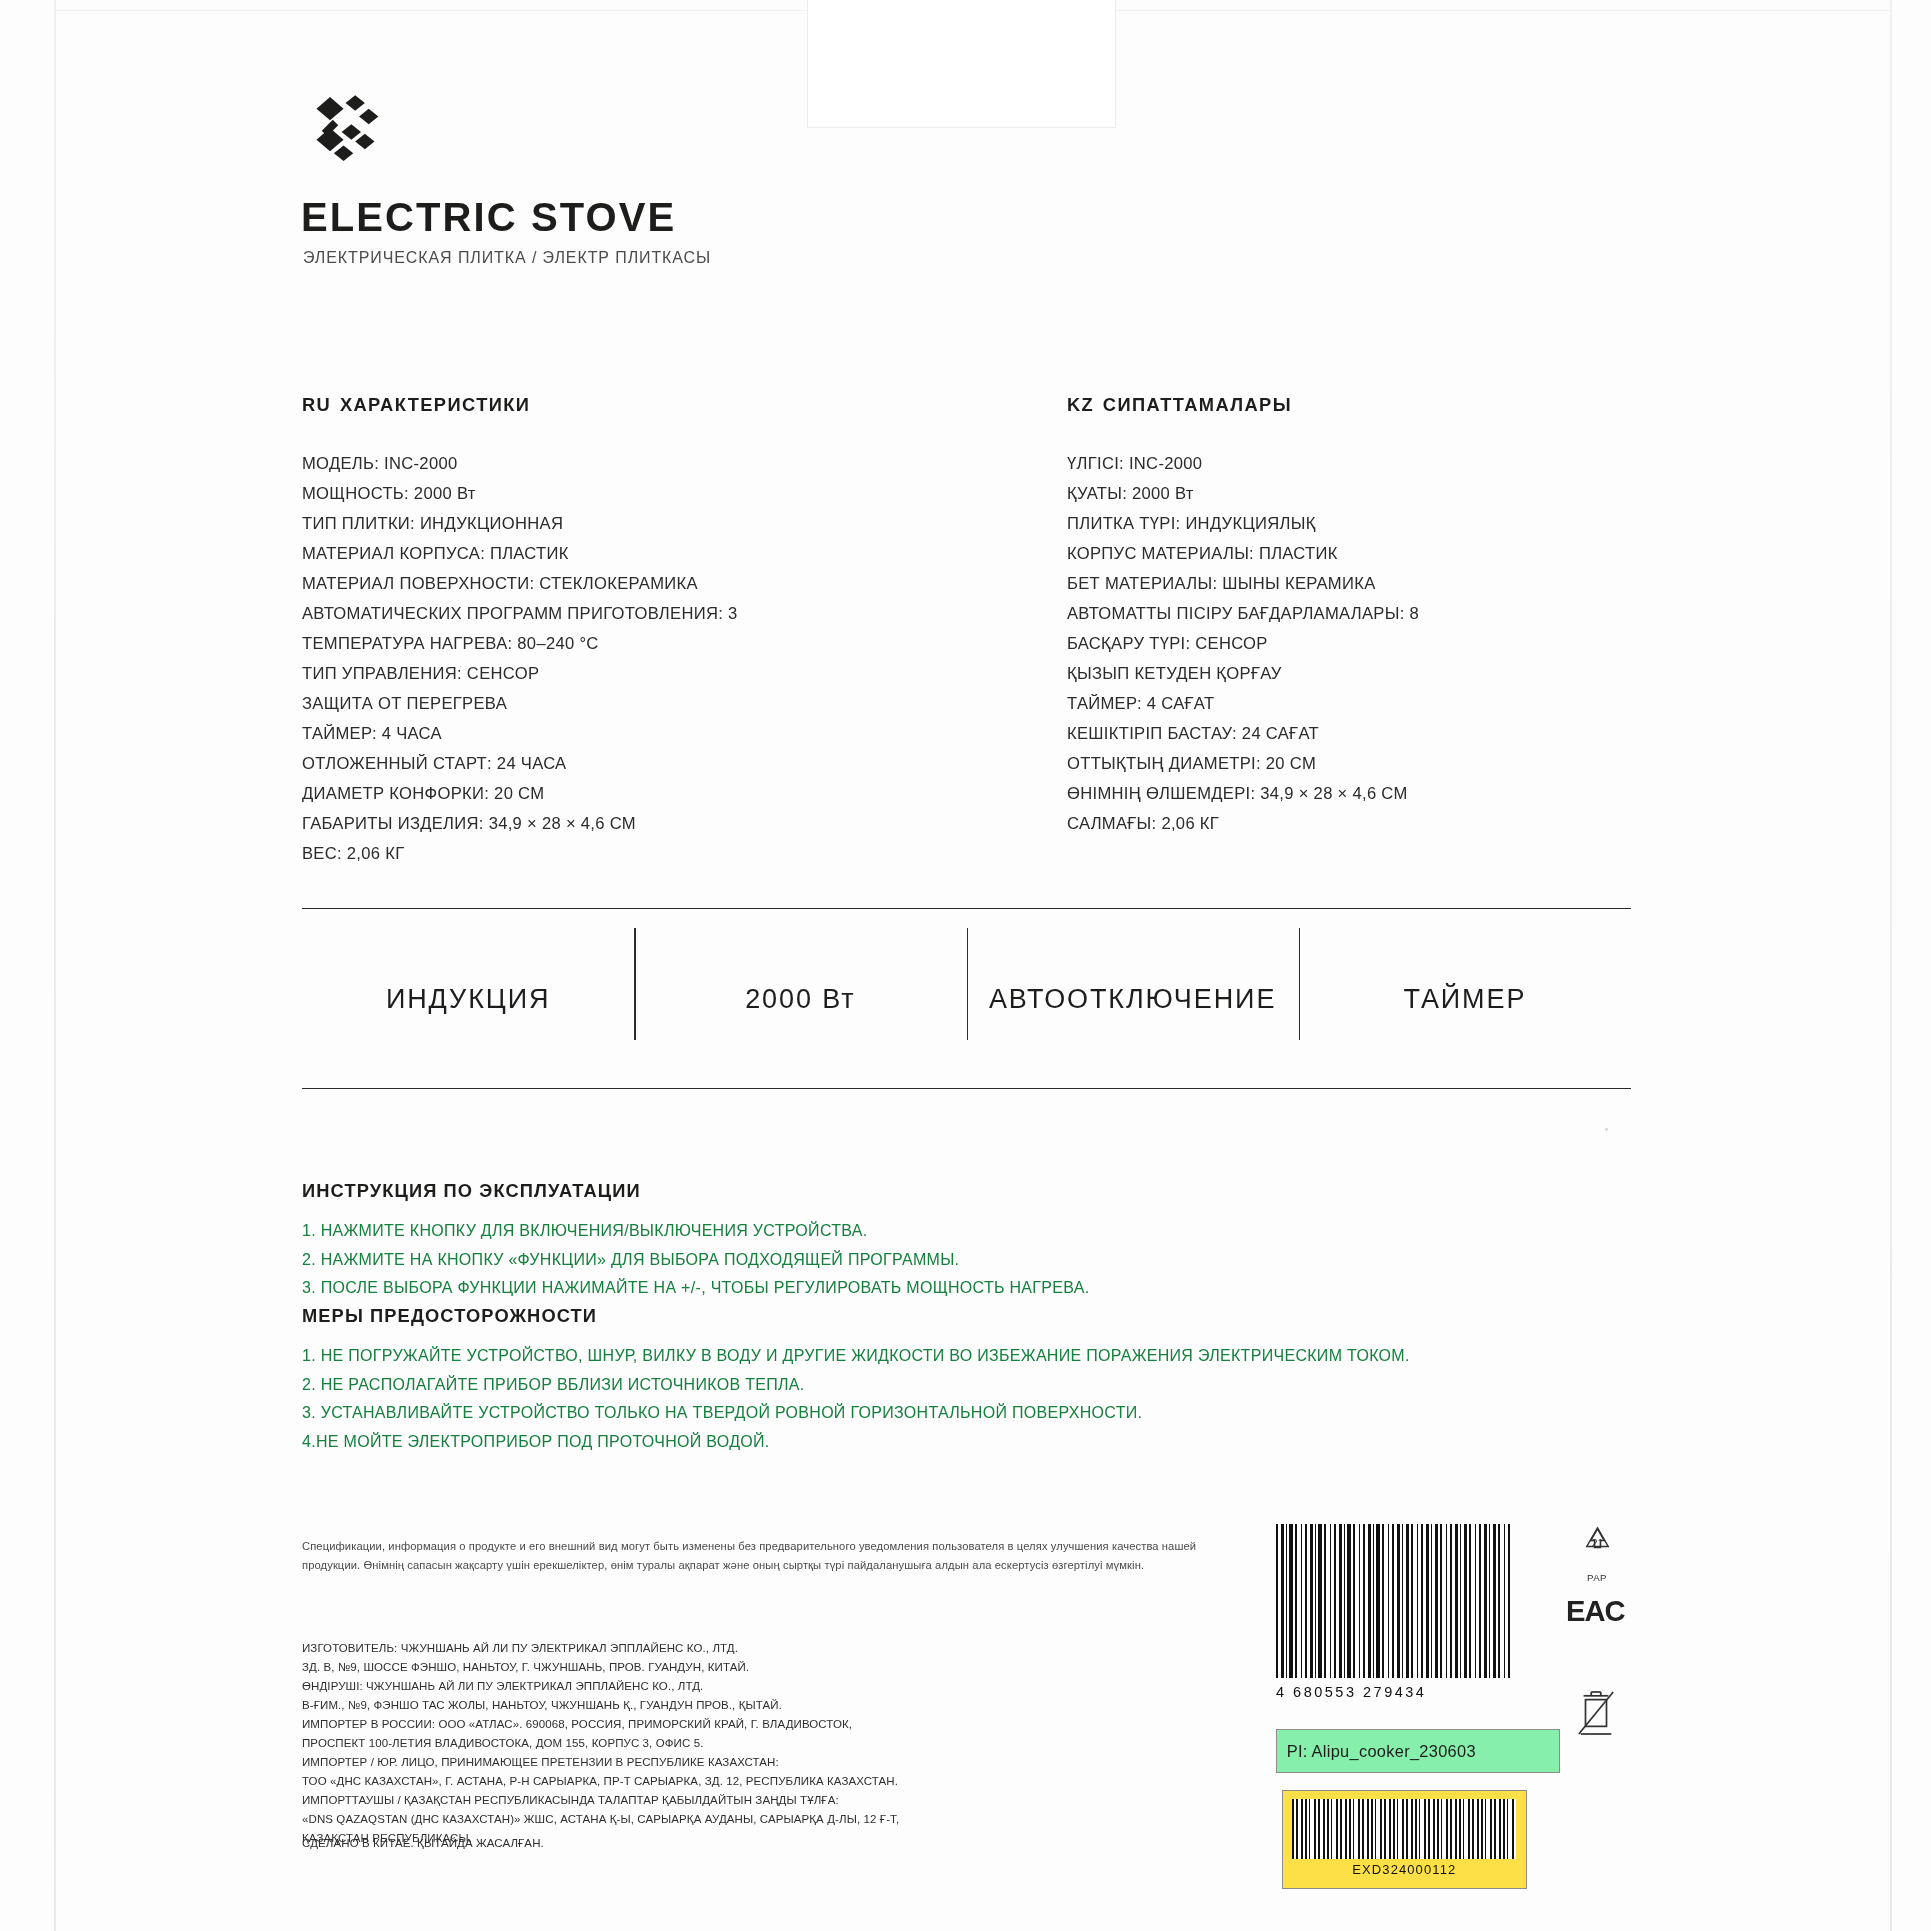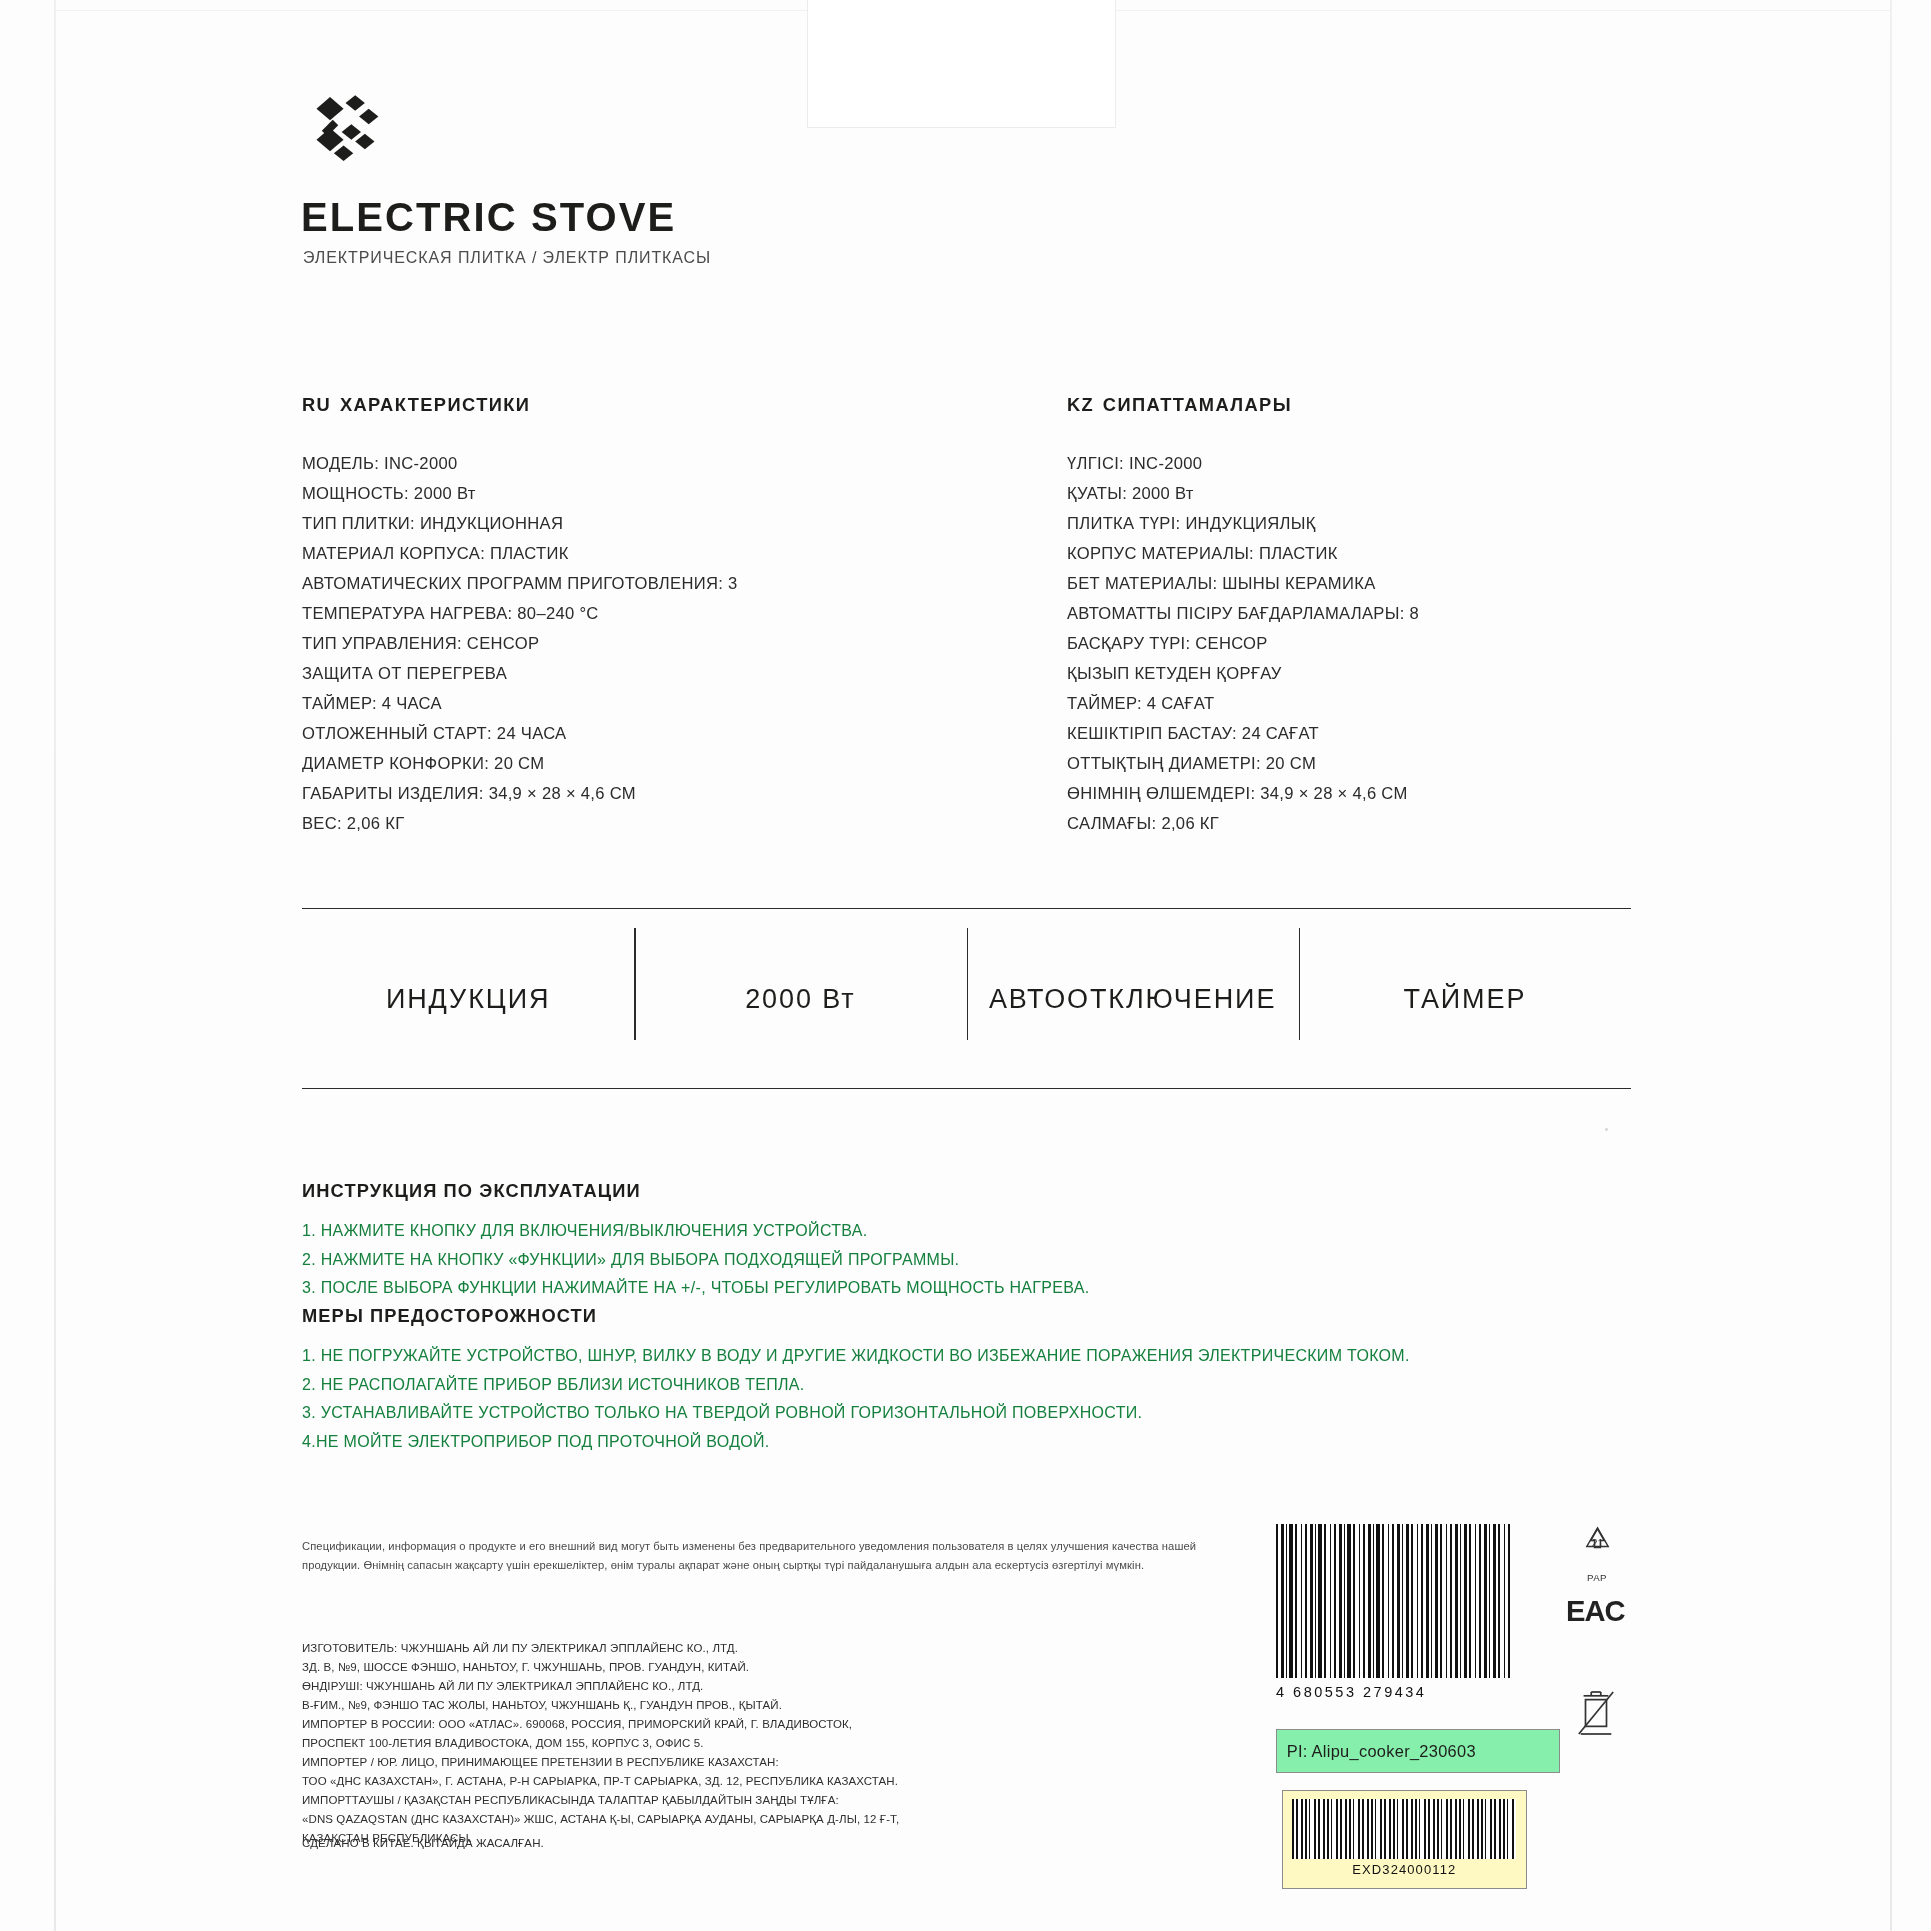--- a/index.html
+++ b/index.html
@@ -257,21 +257,21 @@
     color: #1d1d1b;
     letter-spacing: 0.3px;
   }
   .sku-box {
     position: absolute;
     left: 5.8px;
     top: 266px;
     width: 243px;
     height: 97px;
     border: 1px solid #8c8c8c;
-    background: #fef9c3;
+    background: #fde047;
   }
   .sku-bars {
     position: absolute;
     left: 9.7px;
     top: 7.7px;
     width: 224px;
     height: 60px;
     background-image: repeating-linear-gradient(
       to right,
       #111 0px, #111 1.9px, #fff 1.9px, #fff 3.9px,
@@ -364,20 +364,21 @@
     <div class="brand-sub">ЭЛЕКТРИЧЕСКАЯ ПЛИТКА / ЭЛЕКТР ПЛИТКАСЫ</div>
 
     <div class="spec-col ru">
       <div class="spec-head">
         <span class="lang">RU</span><span>ХАРАКТЕРИСТИКИ</span>
       </div>
       <div class="spec-line">МОДЕЛЬ: INC-2000</div>
       <div class="spec-line">МОЩНОСТЬ: 2000 Вт</div>
       <div class="spec-line">ТИП ПЛИТКИ: ИНДУКЦИОННАЯ</div>
       <div class="spec-line">МАТЕРИАЛ КОРПУСА: ПЛАСТИК</div>
+      <div class="spec-line">МАТЕРИАЛ ПОВЕРХНОСТИ: СТЕКЛОКЕРАМИКА</div>
       <div class="spec-line">АВТОМАТИЧЕСКИХ ПРОГРАММ ПРИГОТОВЛЕНИЯ: 3</div>
       <div class="spec-line">ТЕМПЕРАТУРА НАГРЕВА: 80–240 °C</div>
       <div class="spec-line">ТИП УПРАВЛЕНИЯ: СЕНСОР</div>
       <div class="spec-line">ЗАЩИТА ОТ ПЕРЕГРЕВА</div>
       <div class="spec-line">ТАЙМЕР: 4 ЧАСА</div>
       <div class="spec-line">ОТЛОЖЕННЫЙ СТАРТ: 24 ЧАСА</div>
       <div class="spec-line">ДИАМЕТР КОНФОРКИ: 20 СМ</div>
       <div class="spec-line">ГАБАРИТЫ ИЗДЕЛИЯ: 34,9 × 28 × 4,6 СМ</div>
       <div class="spec-line">ВЕС: 2,06 КГ</div>
     </div>

